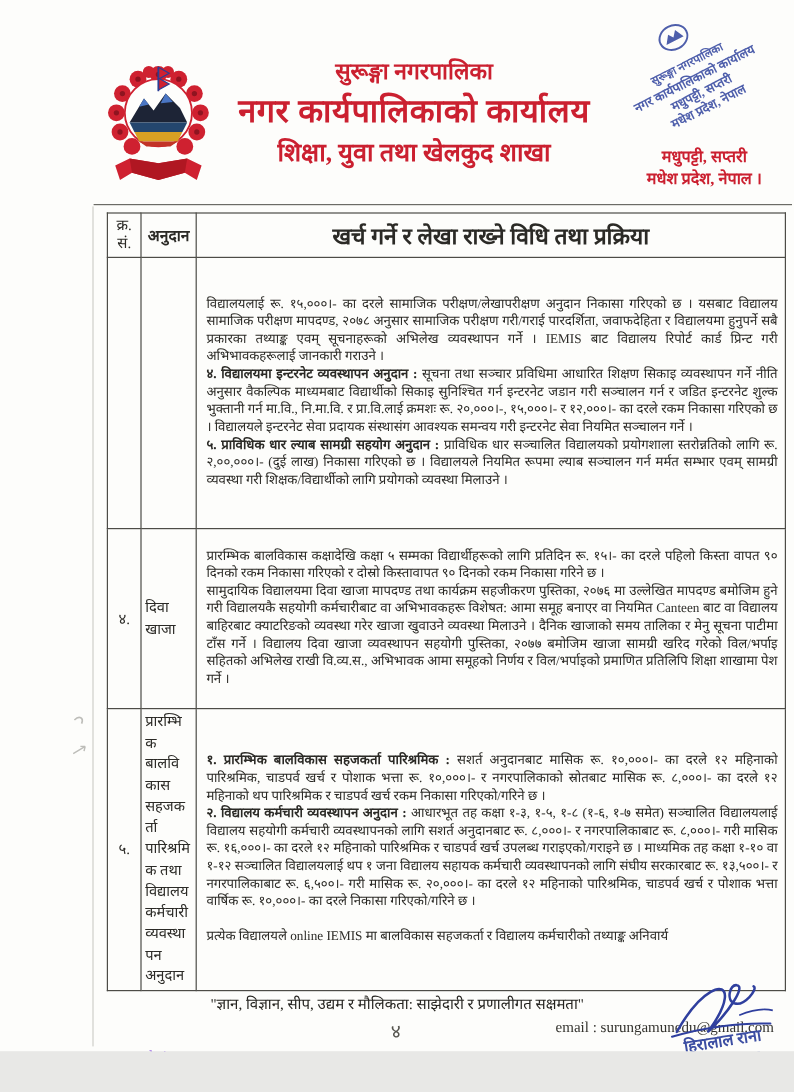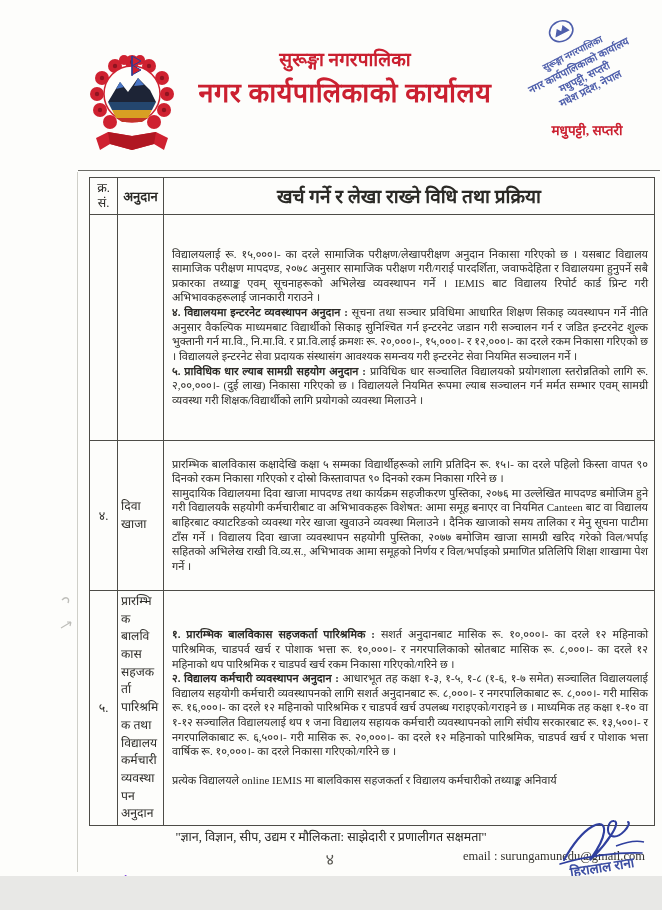--- a/index.html
+++ b/index.html
@@ -112,37 +112,39 @@
       <line x1="46" y1="4" x2="46" y2="24" stroke="#2b3d94" stroke-width="1.4"></line>
 
       <path d="M10 86 L22 80 L46 84 L70 80 L82 86 L78 98 L68 92 L46 98 L24 92 L14 98 Z" fill="#cf2130"></path>
       <path d="M22 80 L46 84 L70 80 L68 92 L46 98 L24 92 Z" fill="#b01722"></path>
     </svg>
   </div>
 
   <div class="titles">
     <div class="t1">सुरूङ्गा नगरपालिका</div>
     <div class="t2">नगर कार्यपालिकाको कार्यालय</div>
+    <div class="t3">शिक्षा, युवा तथा खेलकुद शाखा</div>
   </div>
 
   <div class="stamp">
     <div class="stamp-emblem">
       <svg width="30" height="26" viewBox="0 0 30 26">
         <ellipse cx="15" cy="12" rx="12" ry="10" fill="none" stroke="#3c4ea3" stroke-width="1.6"></ellipse>
         <path d="M7 15 L12 8 L15 12 L19 7 L23 15 Z" fill="#3c4ea3"></path>
       </svg>
     </div>
     <div class="s-sm">सुरूङ्गा नगरपालिका</div>
     <div class="s-md">नगर कार्यपालिकाको कार्यालय</div>
     <div class="s-md">मधुपट्टी, सप्तरी</div>
     <div class="s-md">मधेश प्रदेश, नेपाल</div>
   </div>
 
   <div class="hq-address">
     <div>मधुपट्टी, सप्तरी</div>
+    <div>मधेश प्रदेश, नेपाल ।</div>
   </div>
 
   <div class="header-rule"></div>
   <div class="page-edge-line"></div>
 
   <table class="doc">
     <colgroup>
         <col style="width:28px">
         <col style="width:46px">
         <col>

